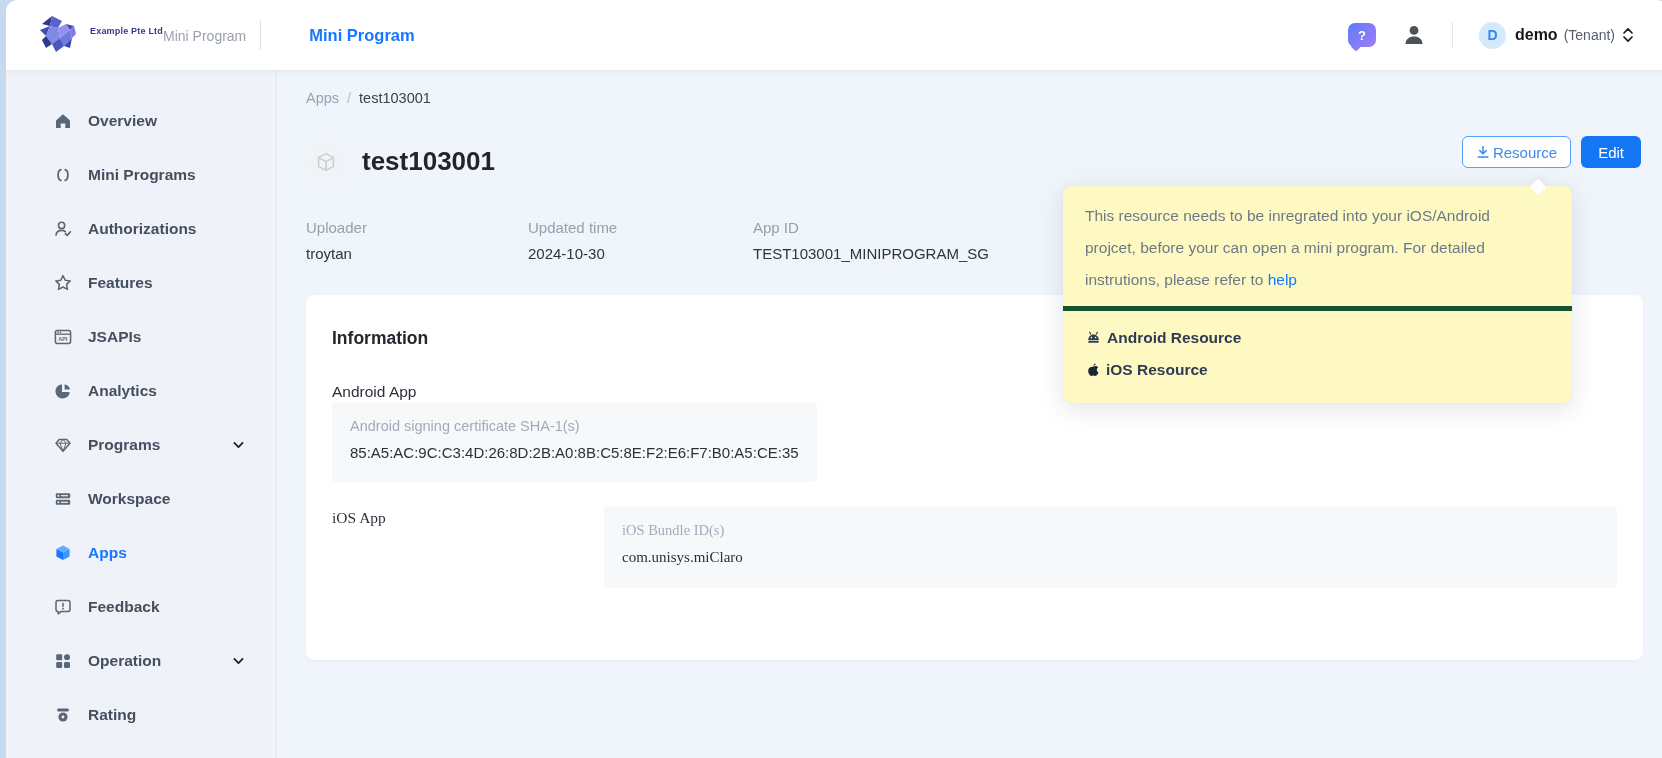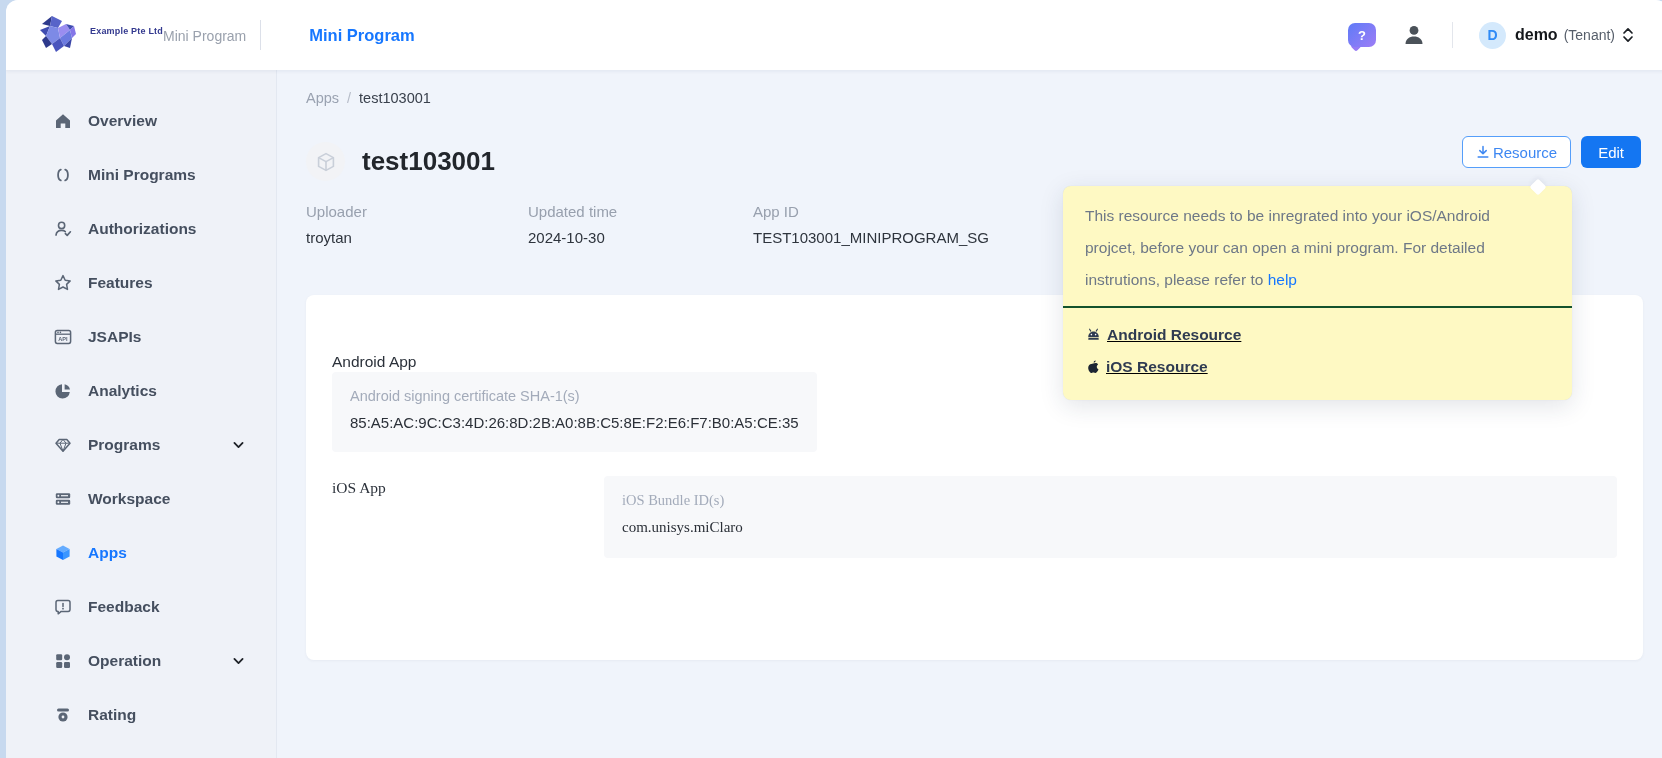--- a/index.html
+++ b/index.html
@@ -77,40 +77,40 @@
   .actions { position:absolute; top:66px; right:27px; display:flex; gap:10px; }
   .btn-resource {
     height:32px; padding:0 13px; background:#fff; border:1px solid #559efa; border-radius:6px;
     color:#3d87f2; font-size:15px; display:flex; align-items:center; gap:3px; cursor:pointer;
     font-family:inherit;
   }
   .btn-edit {
     height:32px; padding:0 17px; background:#1476f2; border:none; border-radius:6px;
     color:#fff; font-size:15px; cursor:pointer; font-family:inherit;
   }
-  .meta { position:absolute; left:29px; top:133px; display:flex; }
+  .meta { position:absolute; left:29px; top:149px; display:flex; }
   .meta-col { display:flex; flex-direction:column; }
   .meta-col:nth-child(1) { width:222px; }
   .meta-col:nth-child(2) { width:225px; }
   .meta-label { font-size:15px; color:#98a0ae; }
   .meta-value { font-size:15px; color:#2e343d; margin-top:9px; }
   
   .popover {
     position:absolute; left:786px; top:116px; width:509px; z-index:40;
     background:#fef9c3; border-radius:8px;
     box-shadow:0 6px 24px rgba(31,45,80,.13), 0 0 1px rgba(31,45,80,.12);
   }
   .popover-arrow {
     position:absolute; top:-5px; right:28px; width:12px; height:12px;
     background:#fff; transform:rotate(45deg); border-radius:2px;
     box-shadow:-2px -2px 5px rgba(31,45,80,.05);
   }
   .popover-text { padding:14px 22px 10px 22px; font-size:15.5px; line-height:32px; color:#6e7887; }
   .popover-link { color:#1677ff; text-decoration:none; cursor:pointer; }
-  .popover-items { border-top:2px solid #14532d; padding:10px 22px 18px 22px;text-decoration:underline; }
+  .popover-items { border-top:5px solid #14532d; padding:10px 22px 18px 22px; }
   .popover-item {
     height:30px; margin-top:2px; display:flex; align-items:center; gap:5px;
     font-size:15.5px; font-weight:700; color:#2f3b51; cursor:pointer;
   }
   .popover-item .p-icon { display:flex; flex:none; }
   
   .card {
     position:absolute; left:29px; top:225px; width:1337px; height:365px;
     background:#fff; border-radius:8px; box-shadow:0 1px 3px rgba(56,65,82,.05);
     padding:24px 26px; z-index:10;
@@ -360,20 +360,21 @@
         <span class="meta-label">Updated time</span>
         <span class="meta-value">2024-10-30</span>
       </div>
       <div class="meta-col">
         <span class="meta-label">App ID</span>
         <span class="meta-value">TEST103001_MINIPROGRAM_SG</span>
       </div>
     </div>
 
     <div class="card">
+      <div class="card-title">Information</div>
 
       <div class="card-row card-row-1">
         <div class="row-label">Android App</div>
         <div class="field-box">
           <div class="field-label">Android signing certificate SHA-1(s)</div>
           <div class="field-value">85:A5:AC:9C:C3:4D:26:8D:2B:A0:8B:C5:8E:F2:E6:F7:B0:A5:CE:35</div>
         </div>
       </div>
 
       <div class="card-row card-row-2">

